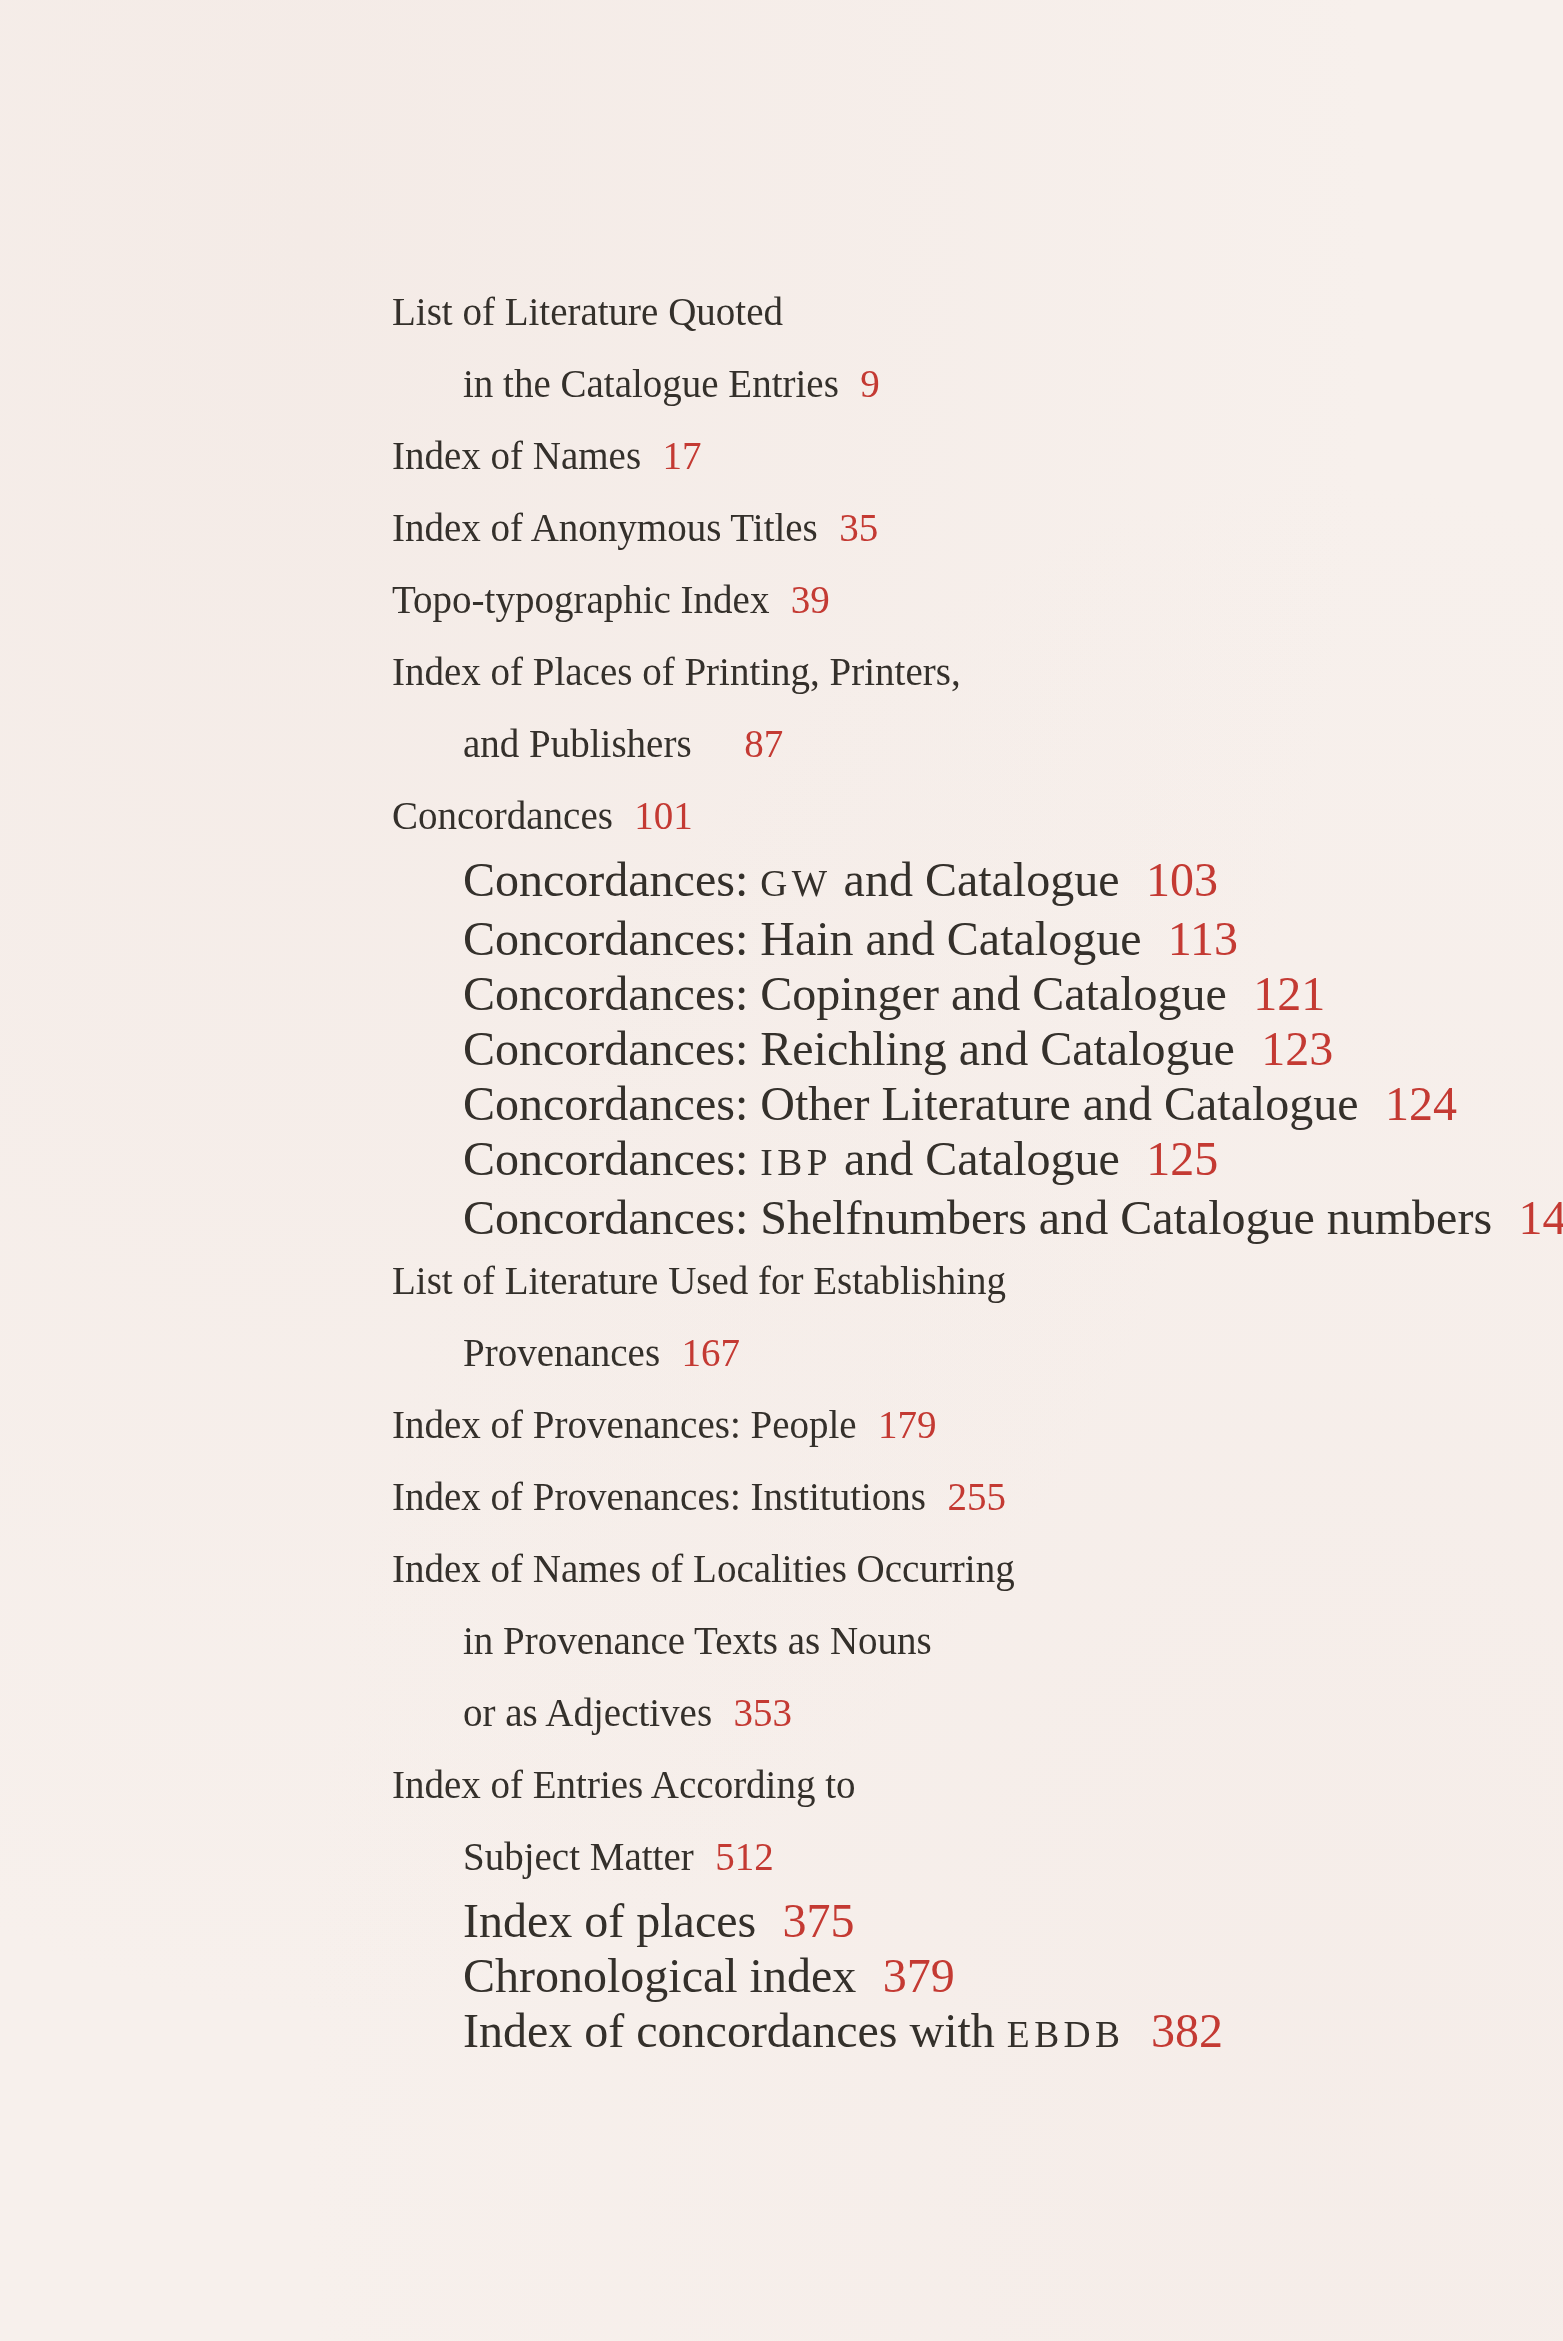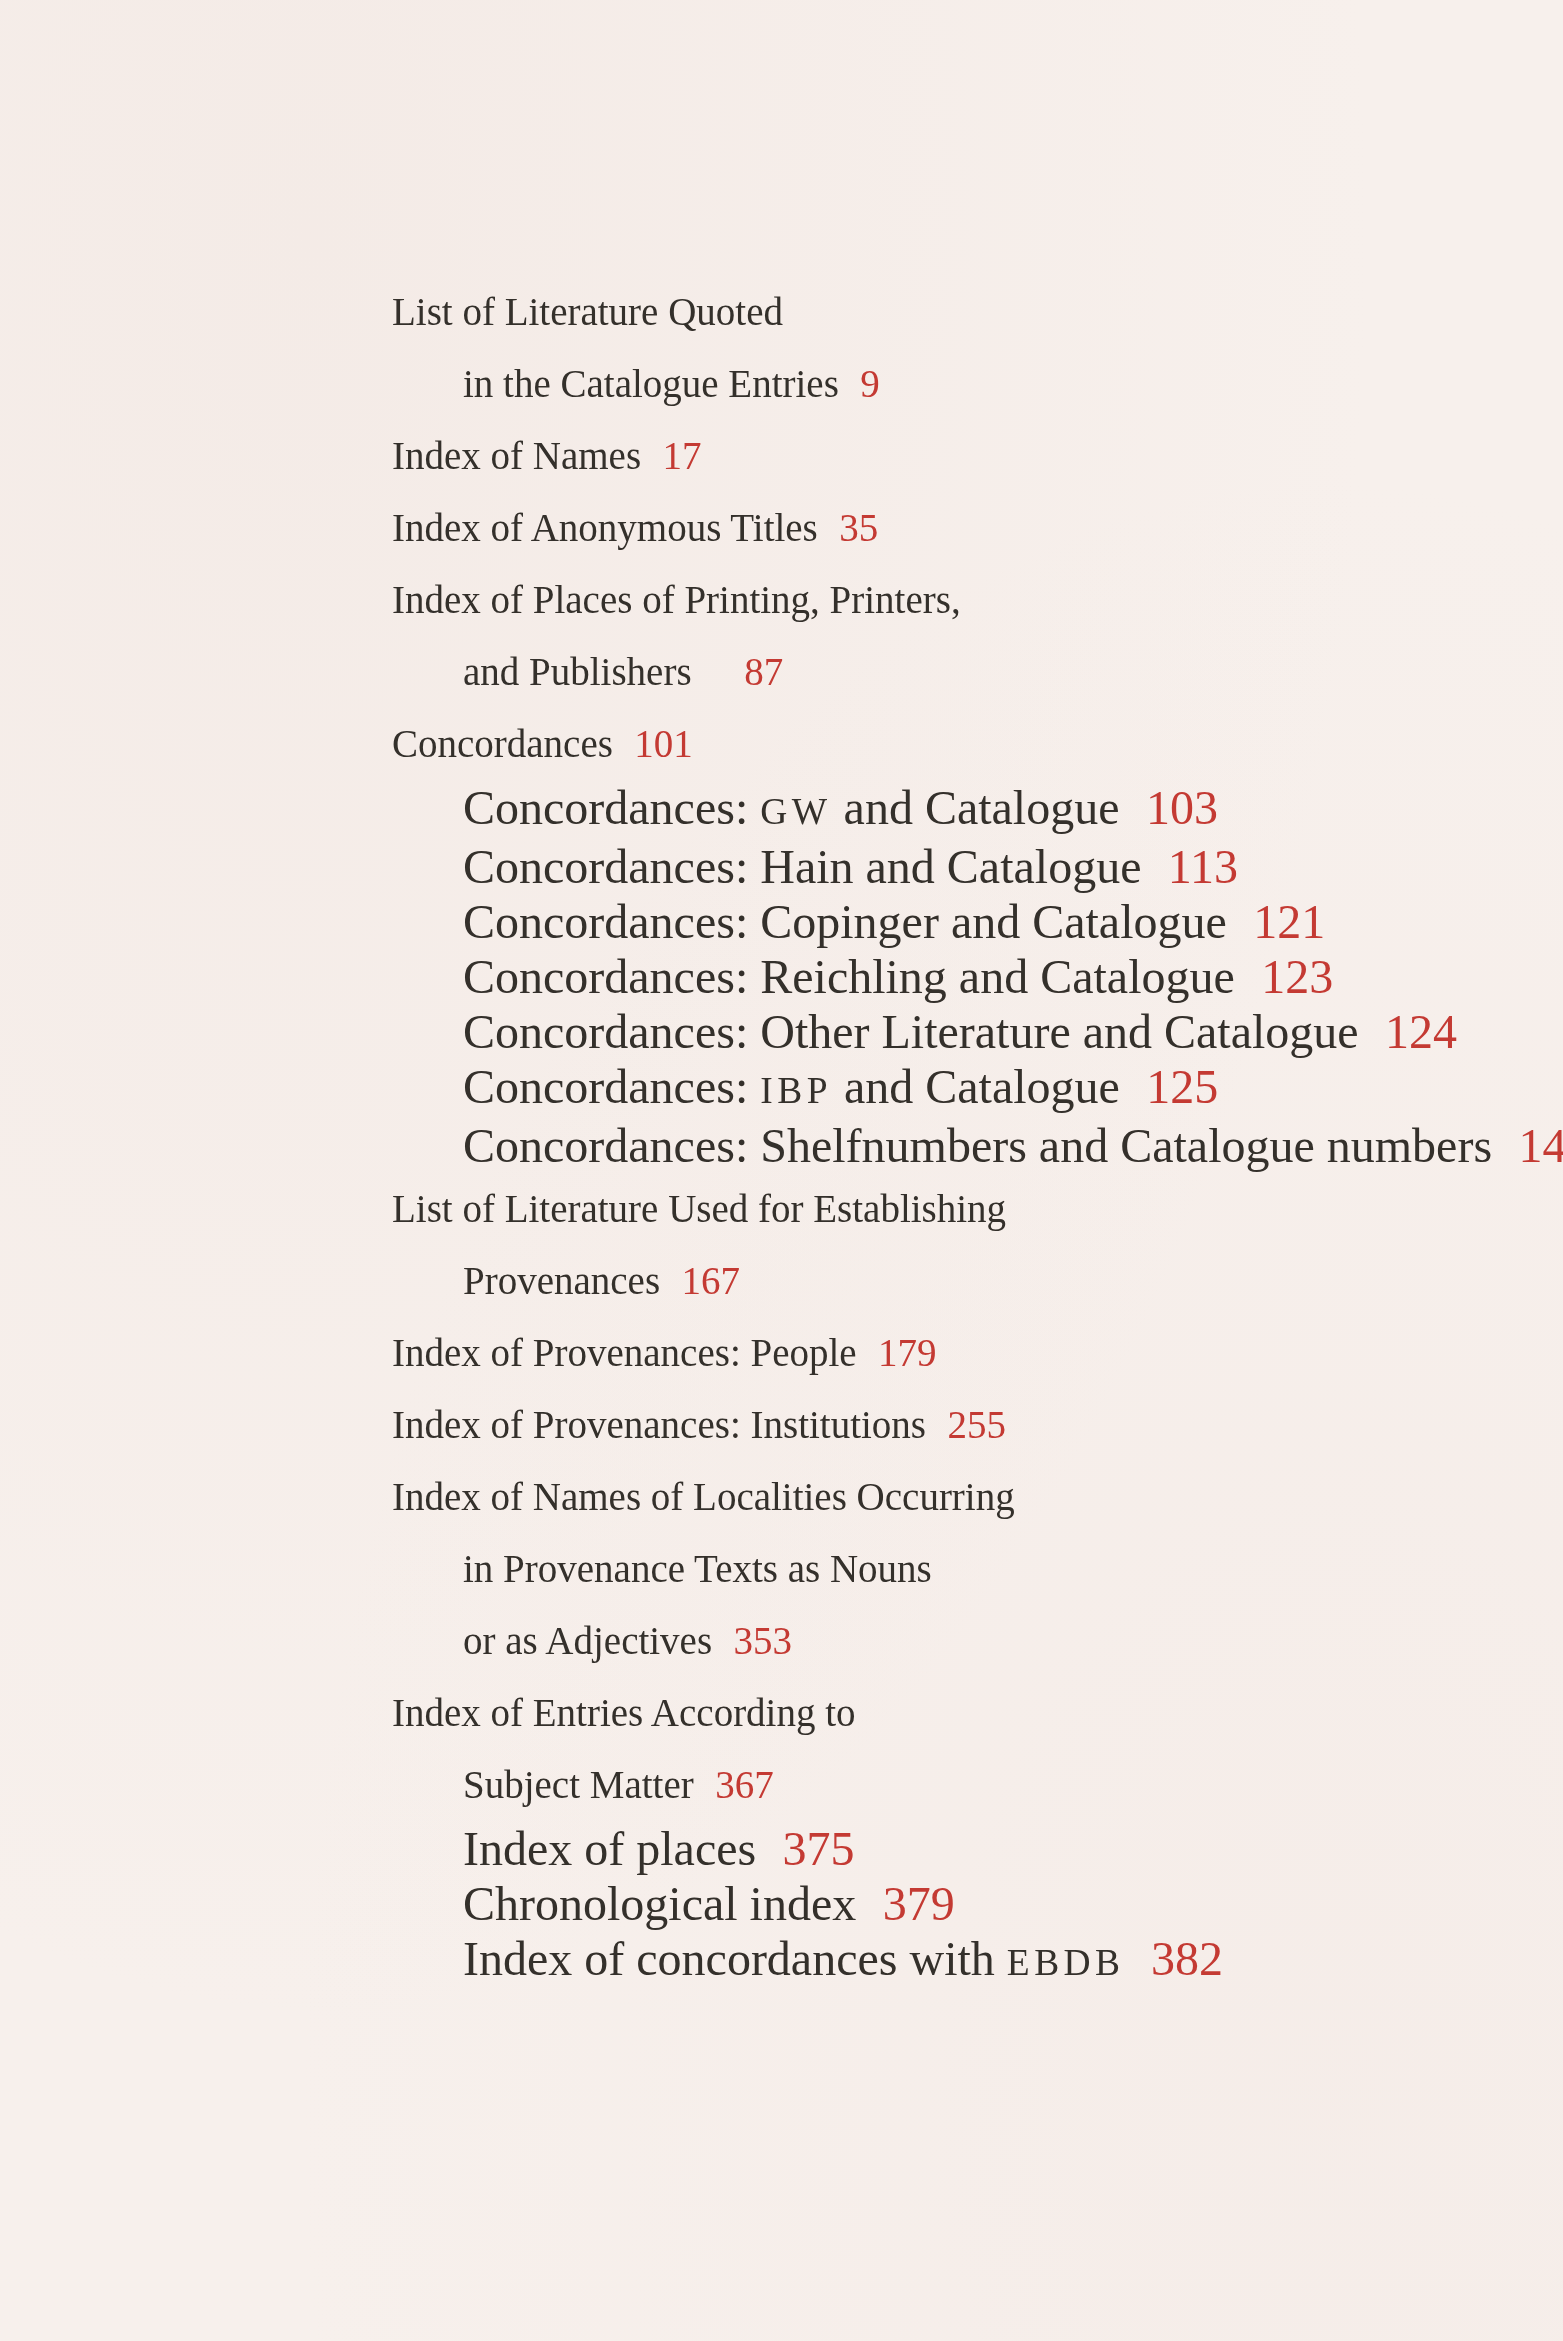--- a/index.html
+++ b/index.html
@@ -55,37 +55,38 @@
 </style>
 </head>
 <body style="--paper: #f7f0ec; --ink: #34302b; --red: #c43a33;">
 
 <div class="page">
   <div class="toc">
       <div class="line main"><span><span>List of Literature Quoted</span></span></div>
       <div class="line main indent"><span><span>in the Catalogue Entries</span></span><span class="pg">9</span></div>
       <div class="line main"><span><span>Index of Names</span></span><span class="pg">17</span></div>
       <div class="line main"><span><span>Index of Anonymous Titles</span></span><span class="pg">35</span></div>
+      <div class="line main"><span><span>Topo-typographic Index</span></span><span class="pg">39</span></div>
       <div class="line main"><span><span>Index of Places of Printing, Printers,</span></span></div>
       <div class="line main indent"><span><span>and Publishers</span></span><span class="pg wide">87</span></div>
       <div class="line main"><span><span>Concordances</span></span><span class="pg">101</span></div>
       <div class="line sub indent"><span><span>Concordances: </span><span class="sc">GW</span><span> and Catalogue</span></span><span class="pg">103</span></div>
       <div class="line sub indent"><span><span>Concordances: Hain and Catalogue</span></span><span class="pg">113</span></div>
       <div class="line sub indent"><span><span>Concordances: Copinger and Catalogue</span></span><span class="pg">121</span></div>
       <div class="line sub indent"><span><span>Concordances: Reichling and Catalogue</span></span><span class="pg">123</span></div>
       <div class="line sub indent"><span><span>Concordances: Other Literature and Catalogue</span></span><span class="pg">124</span></div>
       <div class="line sub indent"><span><span>Concordances: </span><span class="sc">IBP</span><span> and Catalogue</span></span><span class="pg">125</span></div>
       <div class="line sub indent"><span><span>Concordances: Shelfnumbers and Catalogue numbers</span></span><span class="pg">144</span></div>
       <div class="line main"><span><span>List of Literature Used for Establishing</span></span></div>
       <div class="line main indent"><span><span>Provenances</span></span><span class="pg">167</span></div>
       <div class="line main"><span><span>Index of Provenances: People</span></span><span class="pg">179</span></div>
       <div class="line main"><span><span>Index of Provenances: Institutions</span></span><span class="pg">255</span></div>
       <div class="line main"><span><span>Index of Names of Localities Occurring</span></span></div>
       <div class="line main indent"><span><span>in Provenance Texts as Nouns</span></span></div>
       <div class="line main indent"><span><span>or as Adjectives</span></span><span class="pg">353</span></div>
       <div class="line main"><span><span>Index of Entries According to</span></span></div>
-      <div class="line main indent"><span><span>Subject Matter</span></span><span class="pg">367</span></div>
+      <div class="line main indent"><span><span>Subject Matter</span></span><span class="pg">512</span></div>
       <div class="line sub indent"><span><span>Index of places</span></span><span class="pg">375</span></div>
       <div class="line sub indent"><span><span>Chronological index</span></span><span class="pg">379</span></div>
       <div class="line sub indent"><span><span>Index of concordances with </span><span class="sc">EBDB</span></span><span class="pg">382</span></div>
     </div>
 </div>
 
 
 </body></html>

